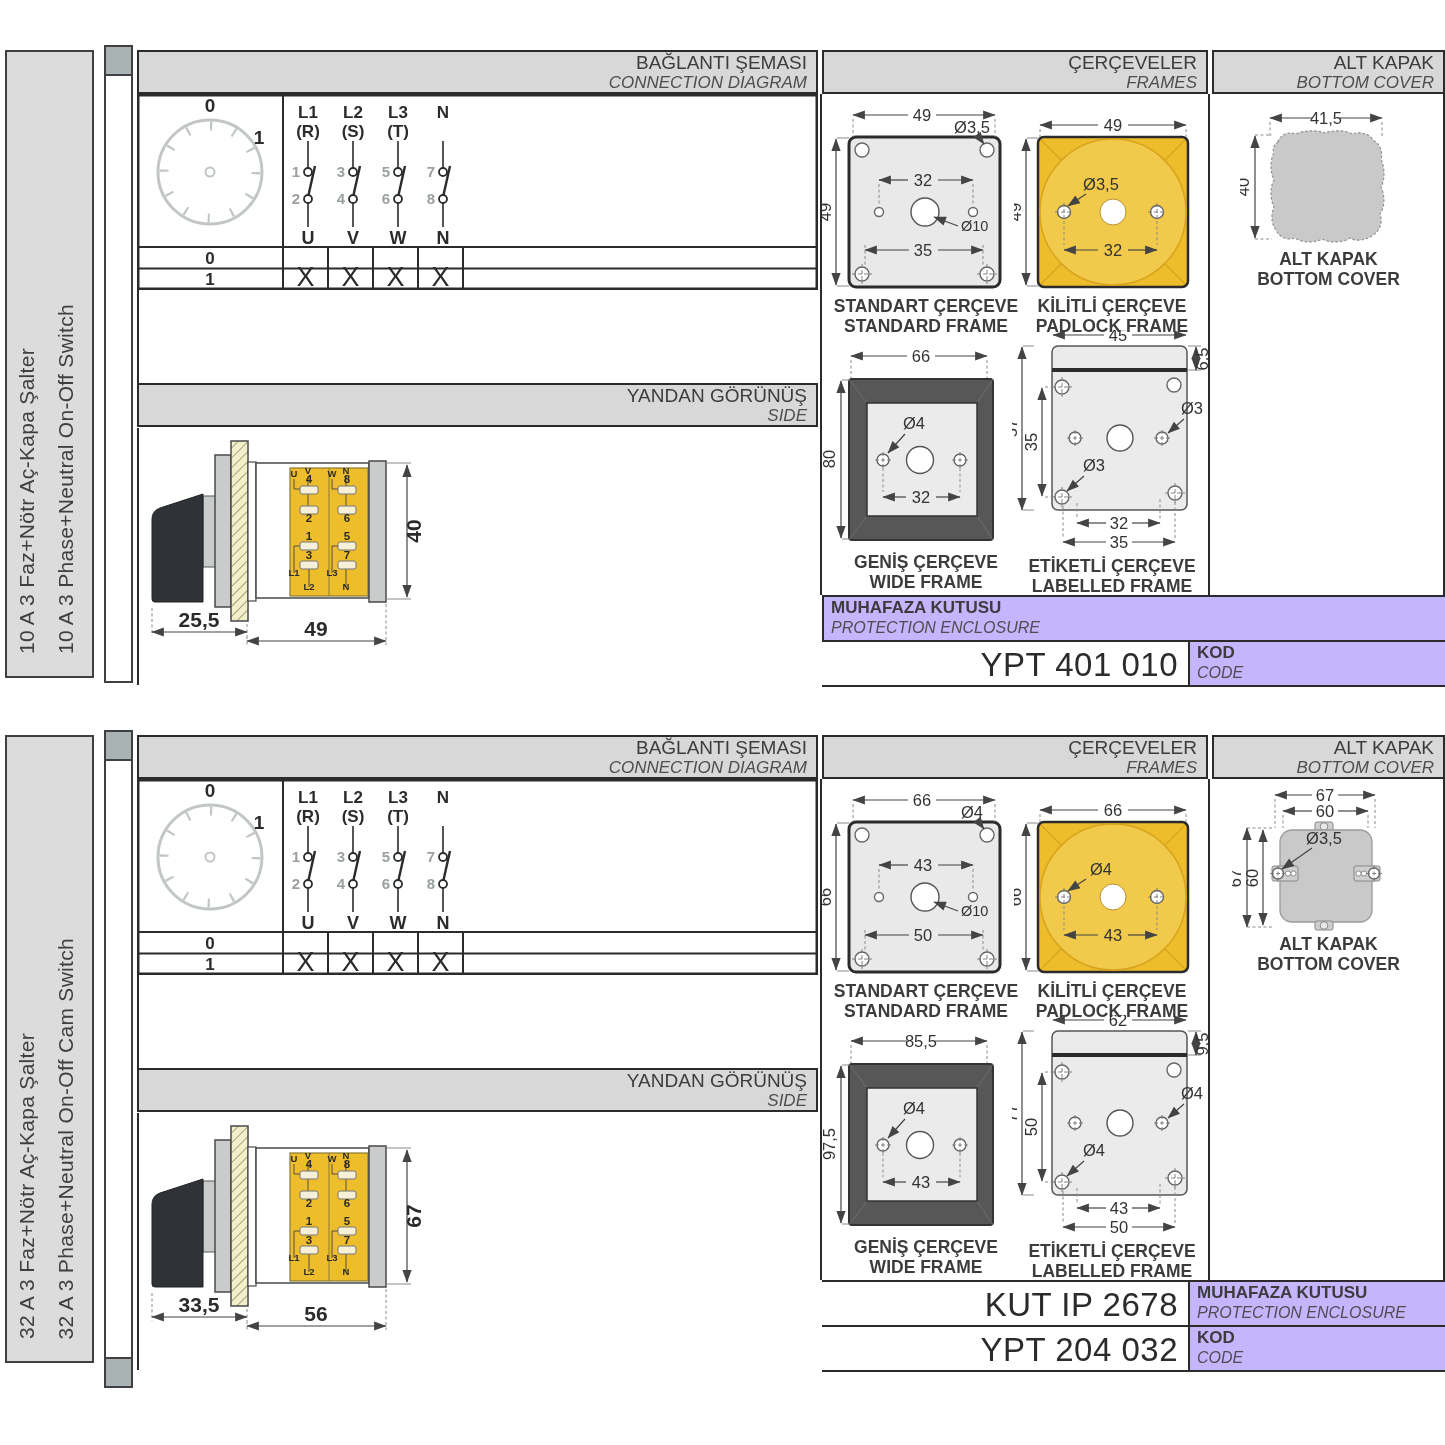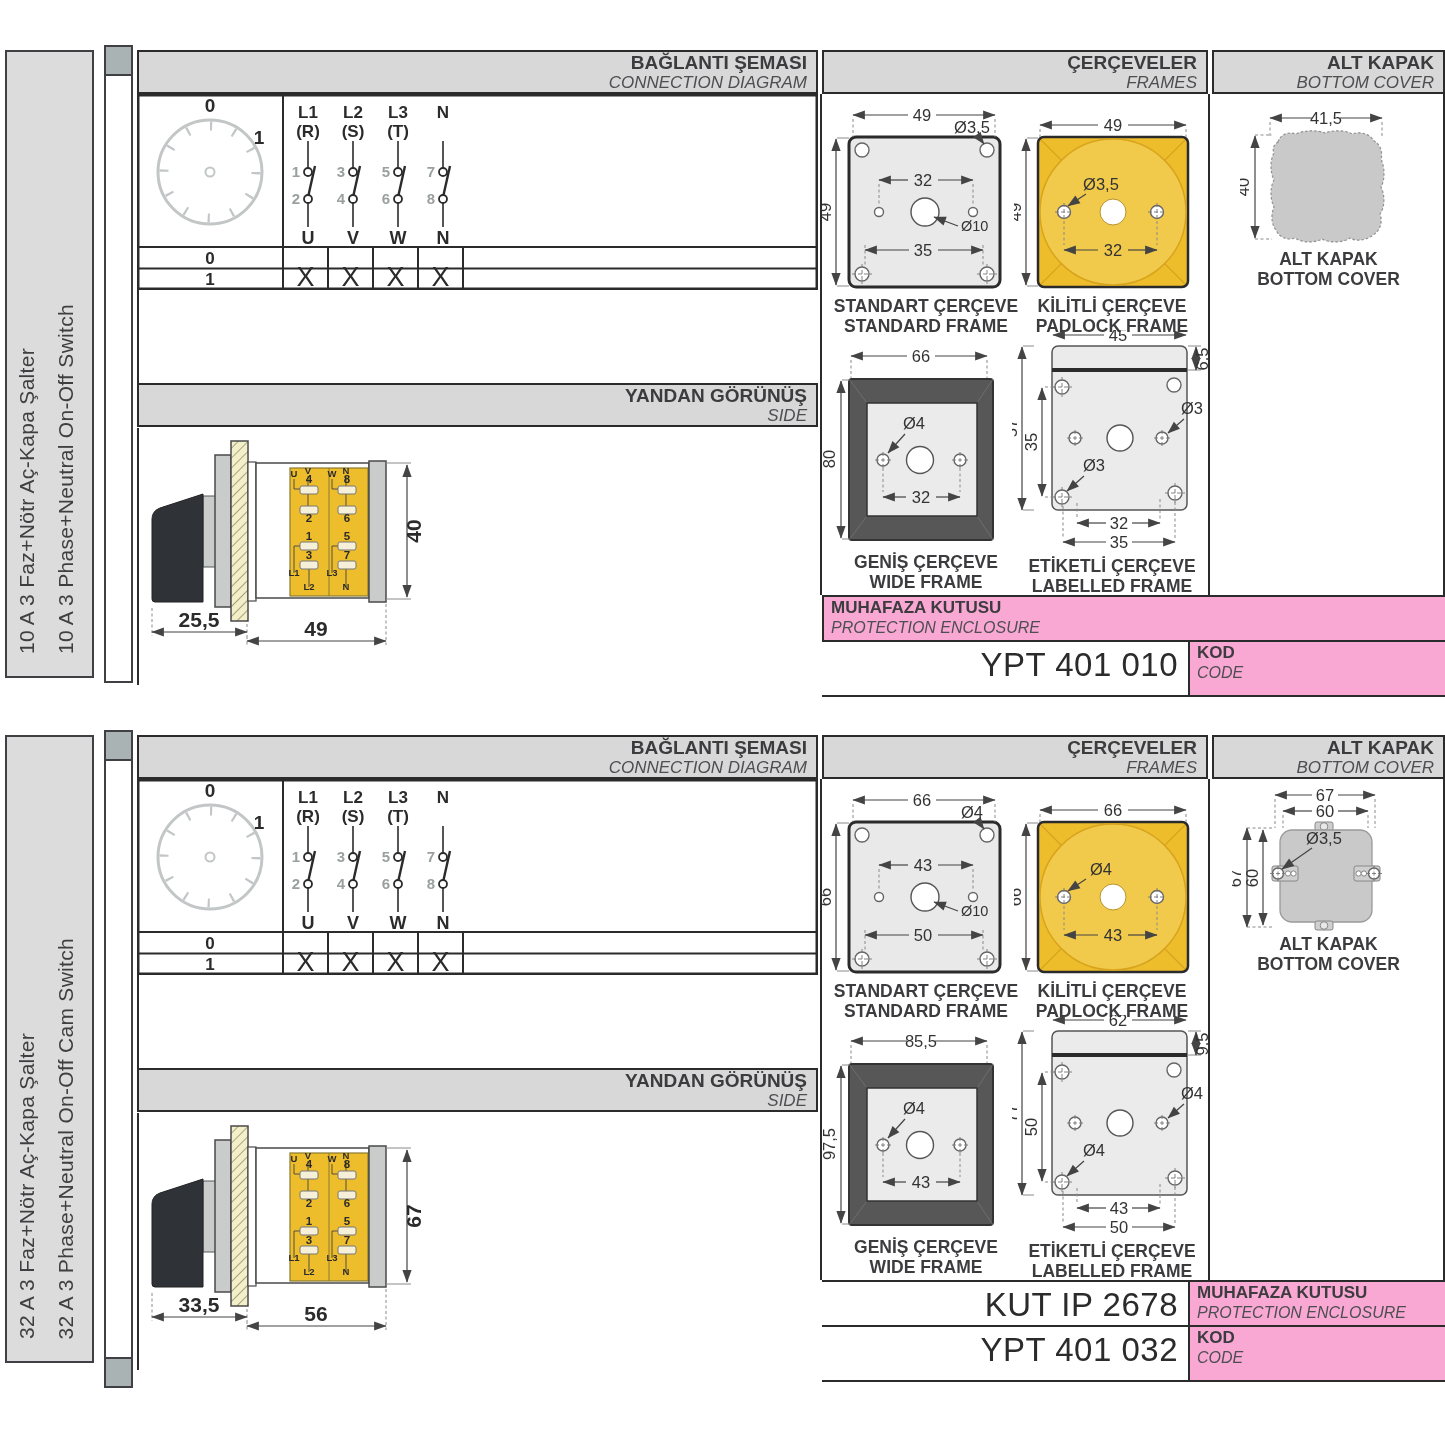--- a/index.html
+++ b/index.html
@@ -6,28 +6,28 @@
 body{background:#fff;font-family:"Liberation Sans",sans-serif;}
 .page{position:relative;width:1445px;height:1445px;background:#fff;overflow:hidden}
 .abs{position:absolute}
 .section{position:absolute;left:0;width:1445px}
 .titlebox{position:absolute;left:5px;top:5px;width:89px;height:628px;background:#dcdcdc;border:2px solid #404044}
 .vt{position:absolute;bottom:22px;writing-mode:vertical-rl;transform:rotate(180deg);font-size:21px;color:#3f3f42;white-space:nowrap;letter-spacing:.3px}
 .vt1{left:8px}.vt2{left:47px}
 .rail{position:absolute;left:104px;top:0;width:29px;background:#fff;border:2px solid #404044}
 .tab{position:absolute;left:104px;width:29px;height:31px;background:#aab3b3;border:2px solid #404044}
 .hdr{position:absolute;top:5px;height:44px;background:#d8d8d8;border:2px solid #2b2b2b;text-align:right;padding:1px 9px 0 0;line-height:20px}
-.hdr .h1{font-weight:bold;font-size:19px;color:#3c3c3f}
+.hdr .h1{font-weight:normal;font-size:19px;color:#3c3c3f}
 .hdr .h2{font-style:italic;font-size:17px;color:#4e4e52}
 .vrule{position:absolute;width:2px;background:#2b2b2b}
 .flabel{position:absolute;text-align:center;font-weight:bold;font-size:17.5px;color:#3c3c3f;line-height:19.5px}
 .coderow{position:absolute;left:822px;width:623px;height:45px;display:flex;border-top:2.5px solid #2b2b2b;background:#fff}
-.coderow.last{border-bottom:2.5px solid #2b2b2b;height:57px}
+.coderow.last{border-bottom:2.5px solid #2b2b2b;height:47px}
 .codeval{width:366px;text-align:right;font-size:33px;color:#2b2b2b;padding:4px 10px 0 0;letter-spacing:.5px}
-.codelbl{flex:1;background:#f9a8d4;border-left:2.5px solid #2b2b2b;padding:1px 0 12px 7px;line-height:19.5px}
+.codelbl{flex:1;background:#c4b5fd;border-left:2.5px solid #2b2b2b;padding:1px 0 12px 7px;line-height:19.5px}
 .codelbl .h1{font-weight:bold;font-size:17px;color:#3c3c3f}
 .codelbl .h2{font-style:italic;font-size:16px;color:#4e4e52}
 svg text{font-family:"Liberation Sans",sans-serif}
 .dt{font-size:16.5px;fill:#333}
 .dts{font-size:14.5px;fill:#333}
 .dtb{font-size:21px;font-weight:bold;fill:#2b2b2b}
 .dl{stroke:#444;stroke-width:1.2;fill:none}
 .ext{stroke:#8a8a8a;stroke-width:1;fill:none}
 .extd{stroke:#8a8a8a;stroke-width:1;stroke-dasharray:3 2.5;fill:none}
 .cross{stroke:#777;stroke-width:.9;stroke-dasharray:4 2;fill:none}
@@ -749,21 +749,21 @@
   </div>
 
   <div class="coderow" style="top:550px">
     <div class="codeval">KUT IP 2678</div>
     <div class="codelbl">
       <div class="h1">MUHAFAZA KUTUSU</div>
       <div class="h2">PROTECTION ENCLOSURE</div>
     </div>
   </div>
   <div class="coderow last" style="top:595px">
-    <div class="codeval">YPT 401 032</div>
+    <div class="codeval">YPT 204 032</div>
     <div class="codelbl">
       <div class="h1">KOD</div>
       <div class="h2">CODE</div>
     </div>
   </div>
 </div>
 
 </div>
 
 </body></html>

